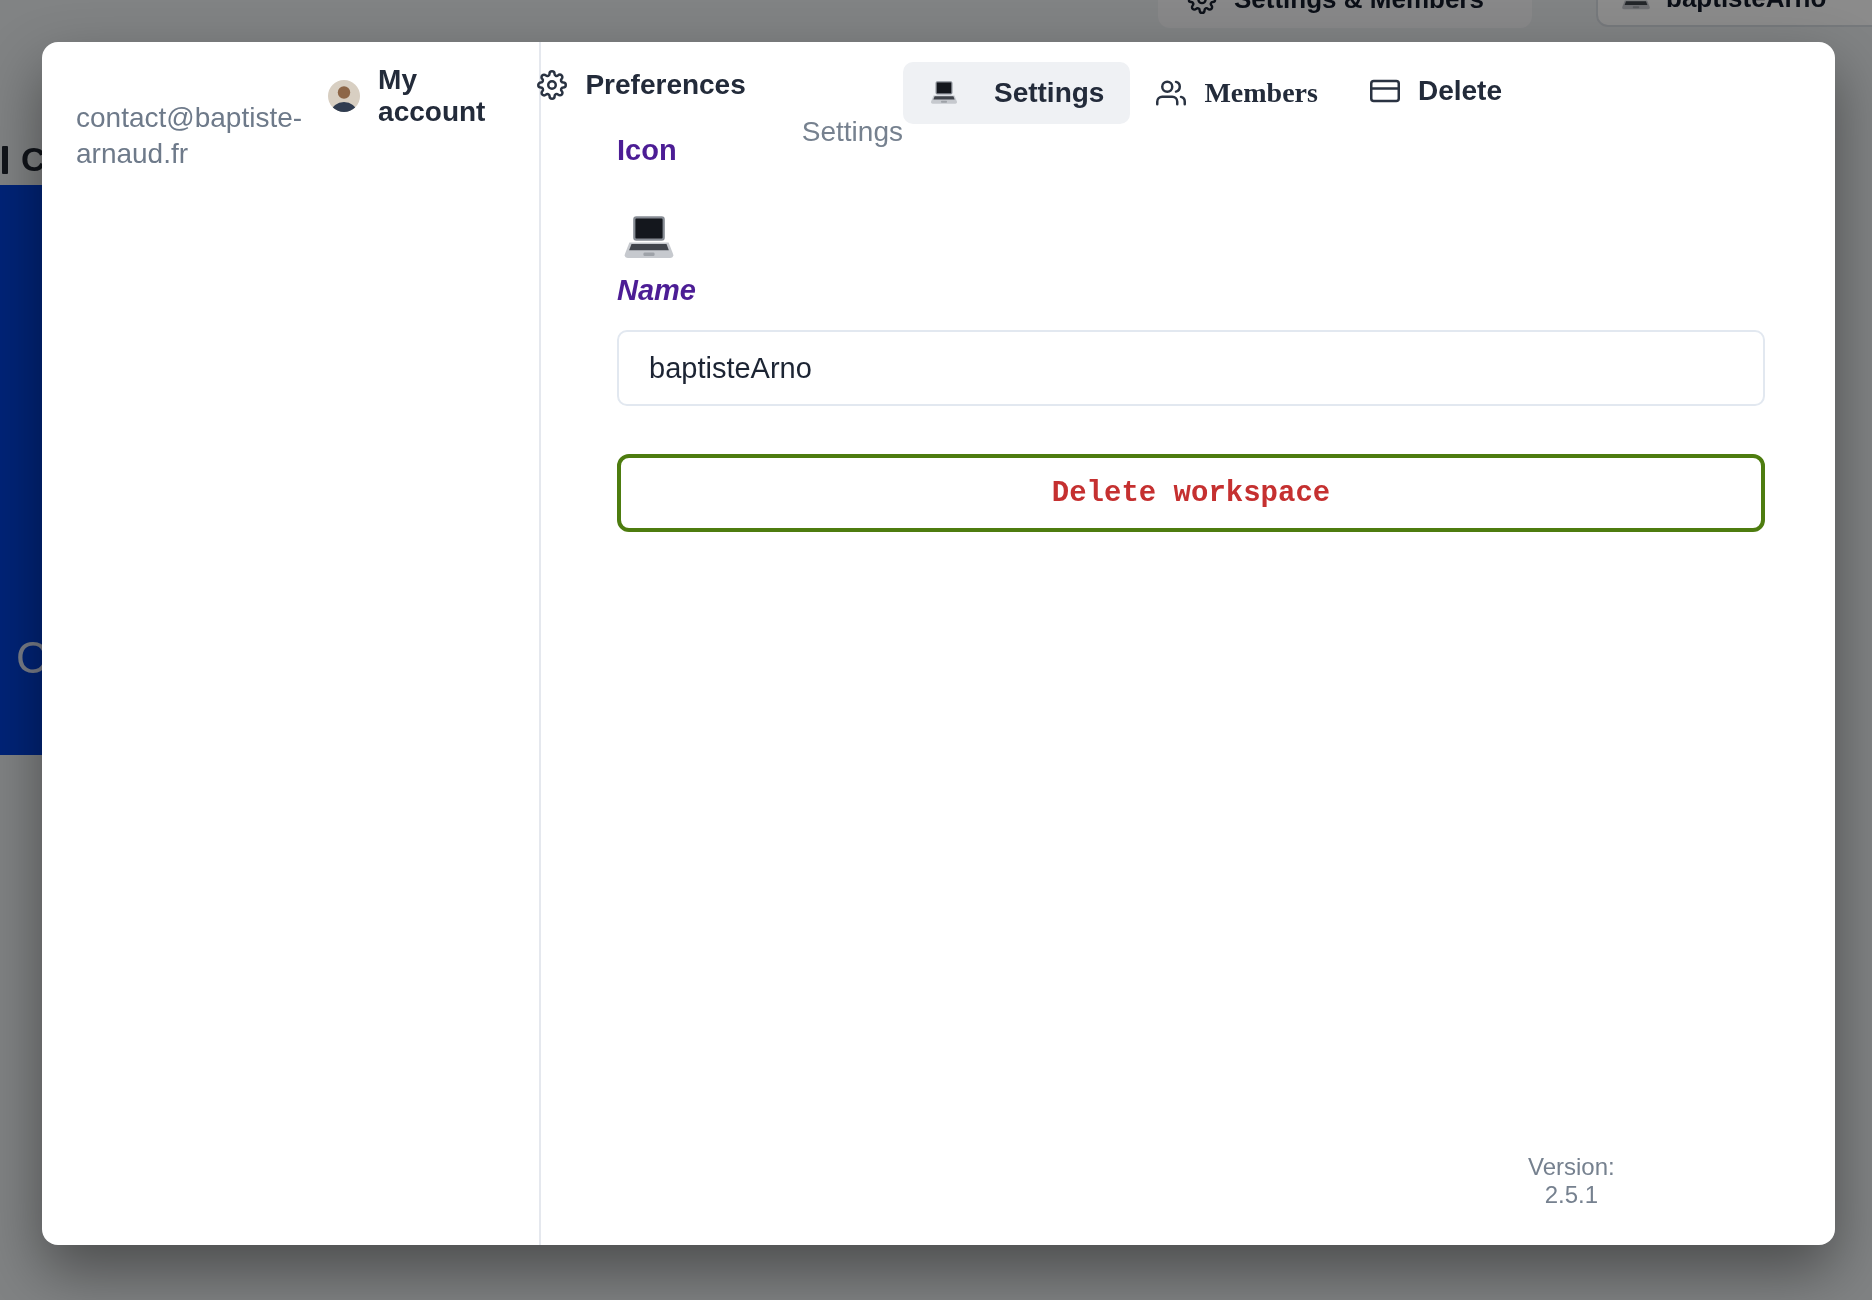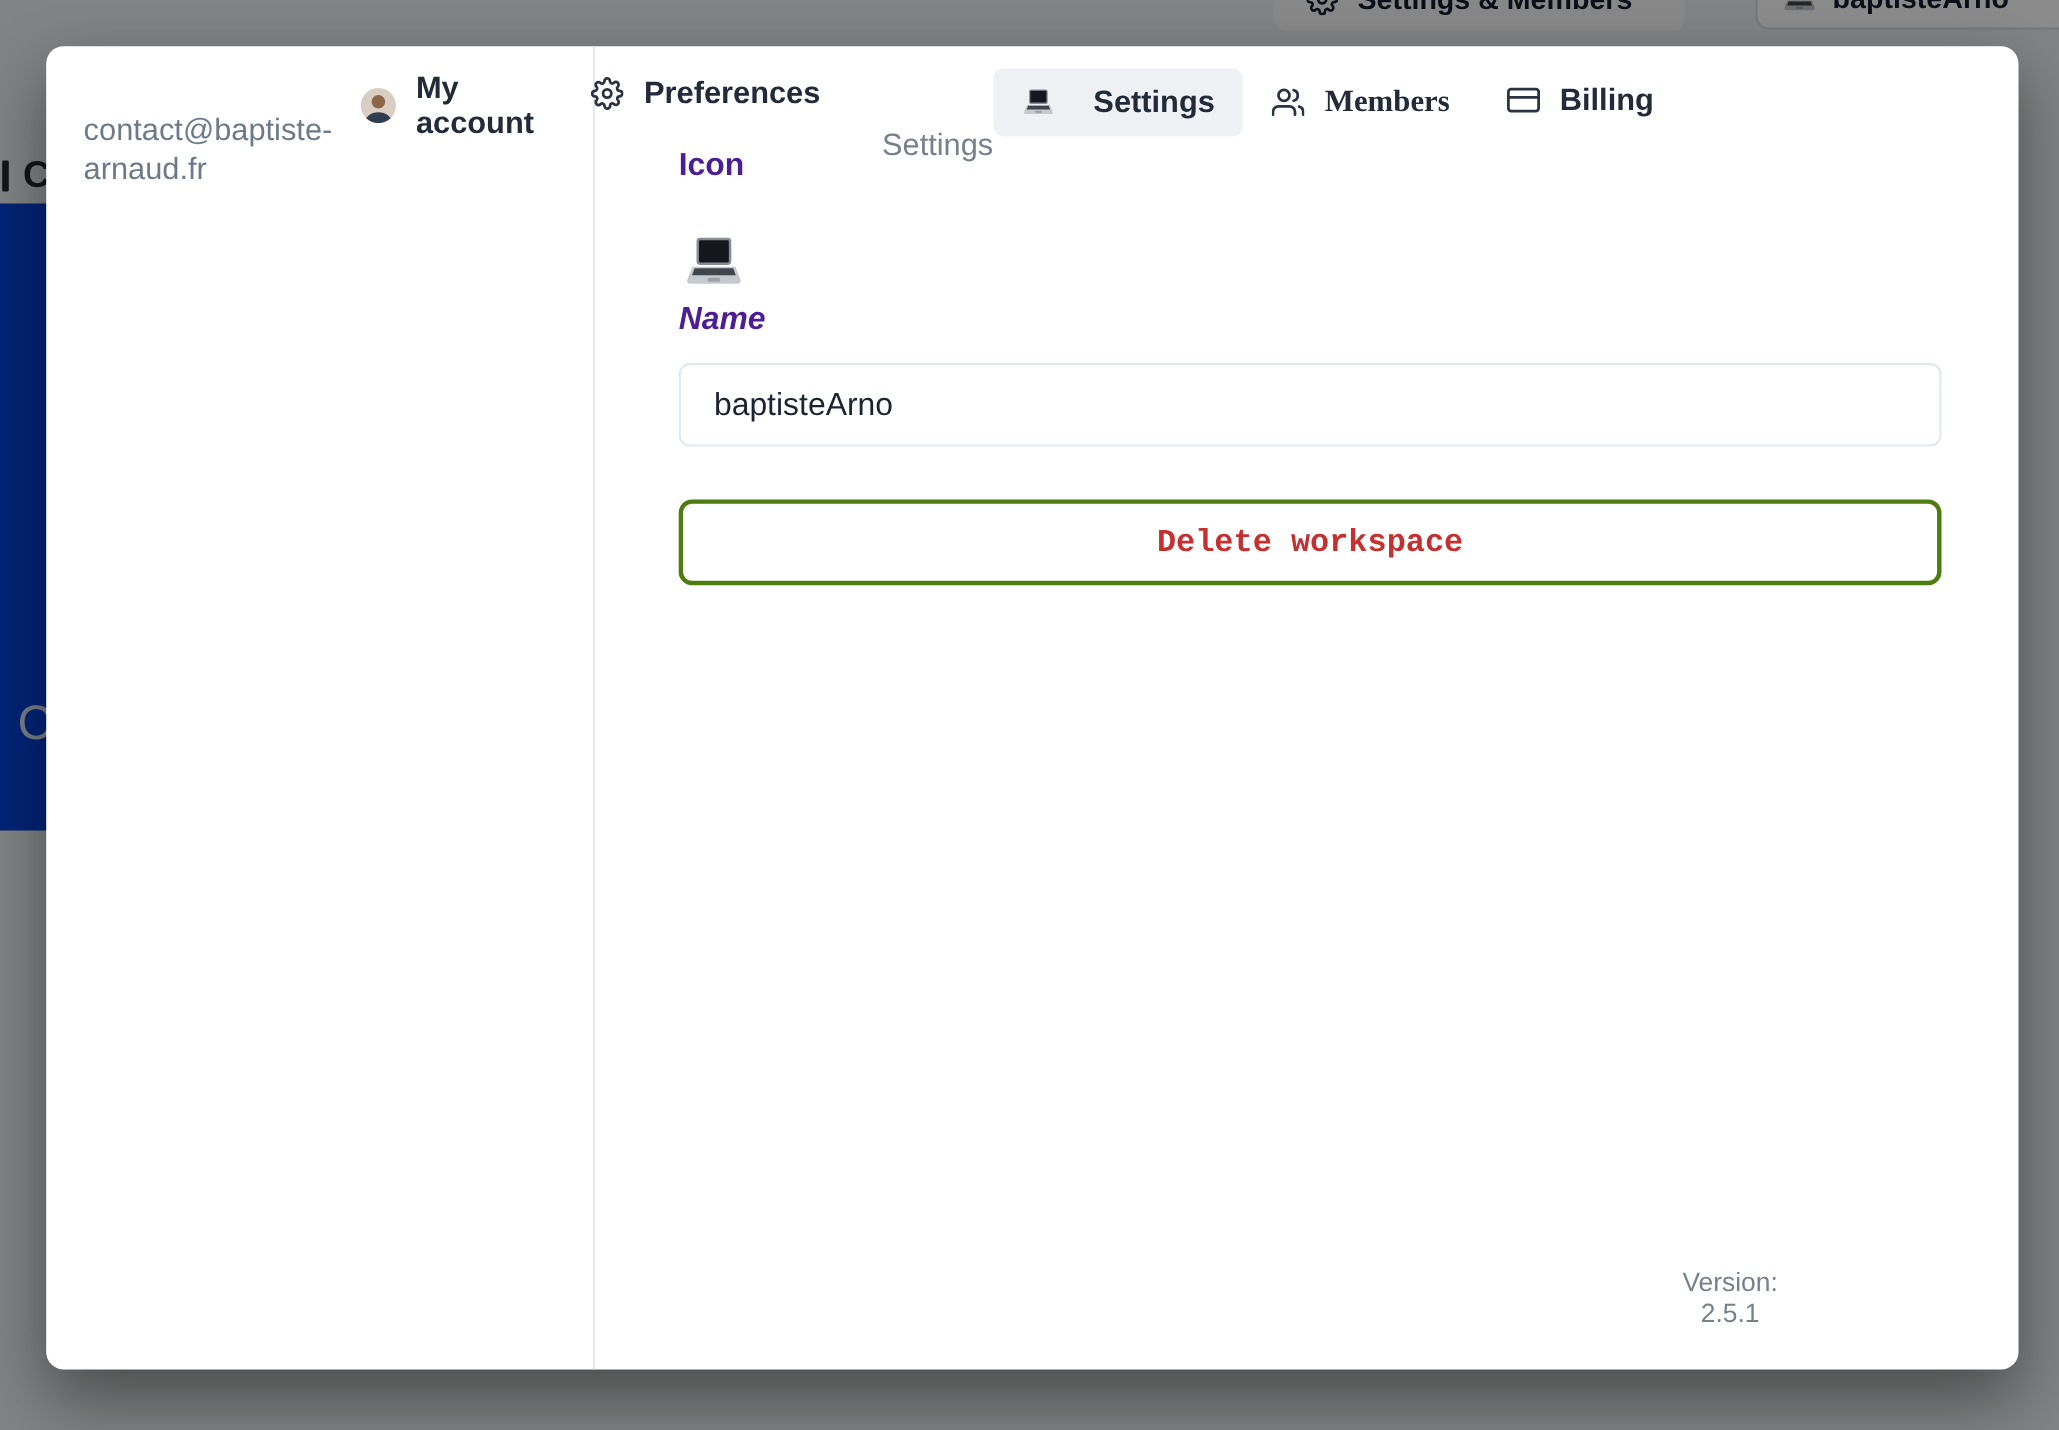--- a/index.html
+++ b/index.html
@@ -189,21 +189,21 @@
       <svg class="nav-icon" viewBox="0 0 24 24">
           <use href="#sym-users"></use>
         </svg>
       <span>Members</span>
     </button>
 
     <button class="nav-item mt-billing">
       <svg class="nav-icon" viewBox="0 0 24 24">
           <use href="#sym-card"></use>
         </svg>
-      <span>Billing</span>
+      <span>Delete</span>
     </button>
 
     <div class="version">Version: 2.5.1</div>
   </aside>
 
   <main class="content">
     <h2 class="section-title">Icon</h2>
 
     <button class="emoji-btn">
       <svg class="icon-lg" viewBox="0 0 40 34">

